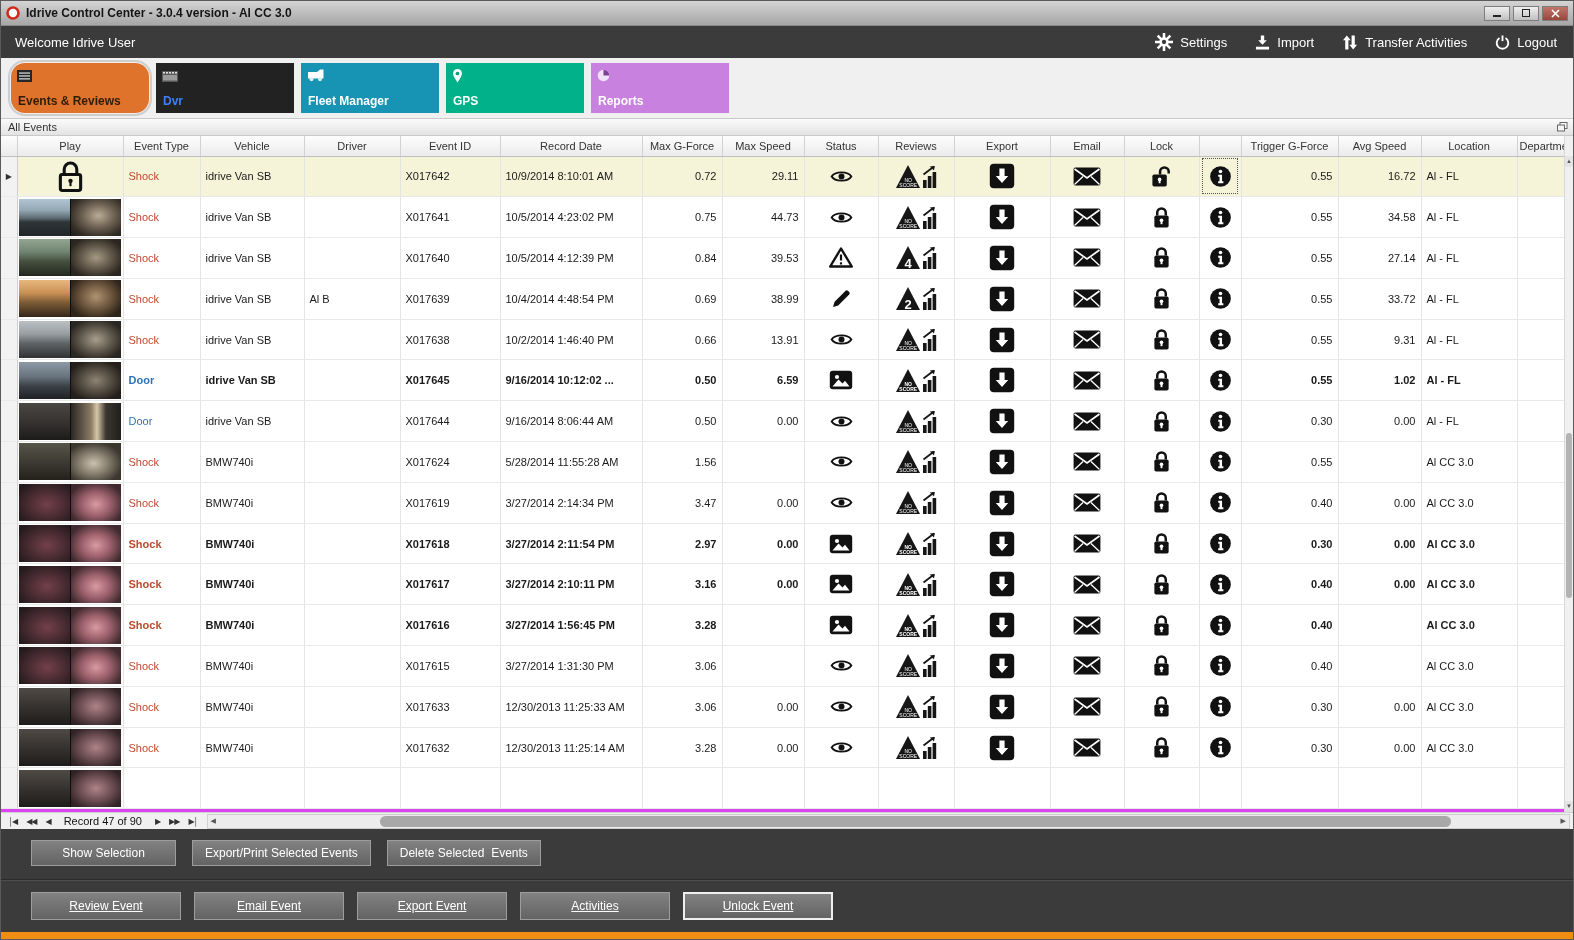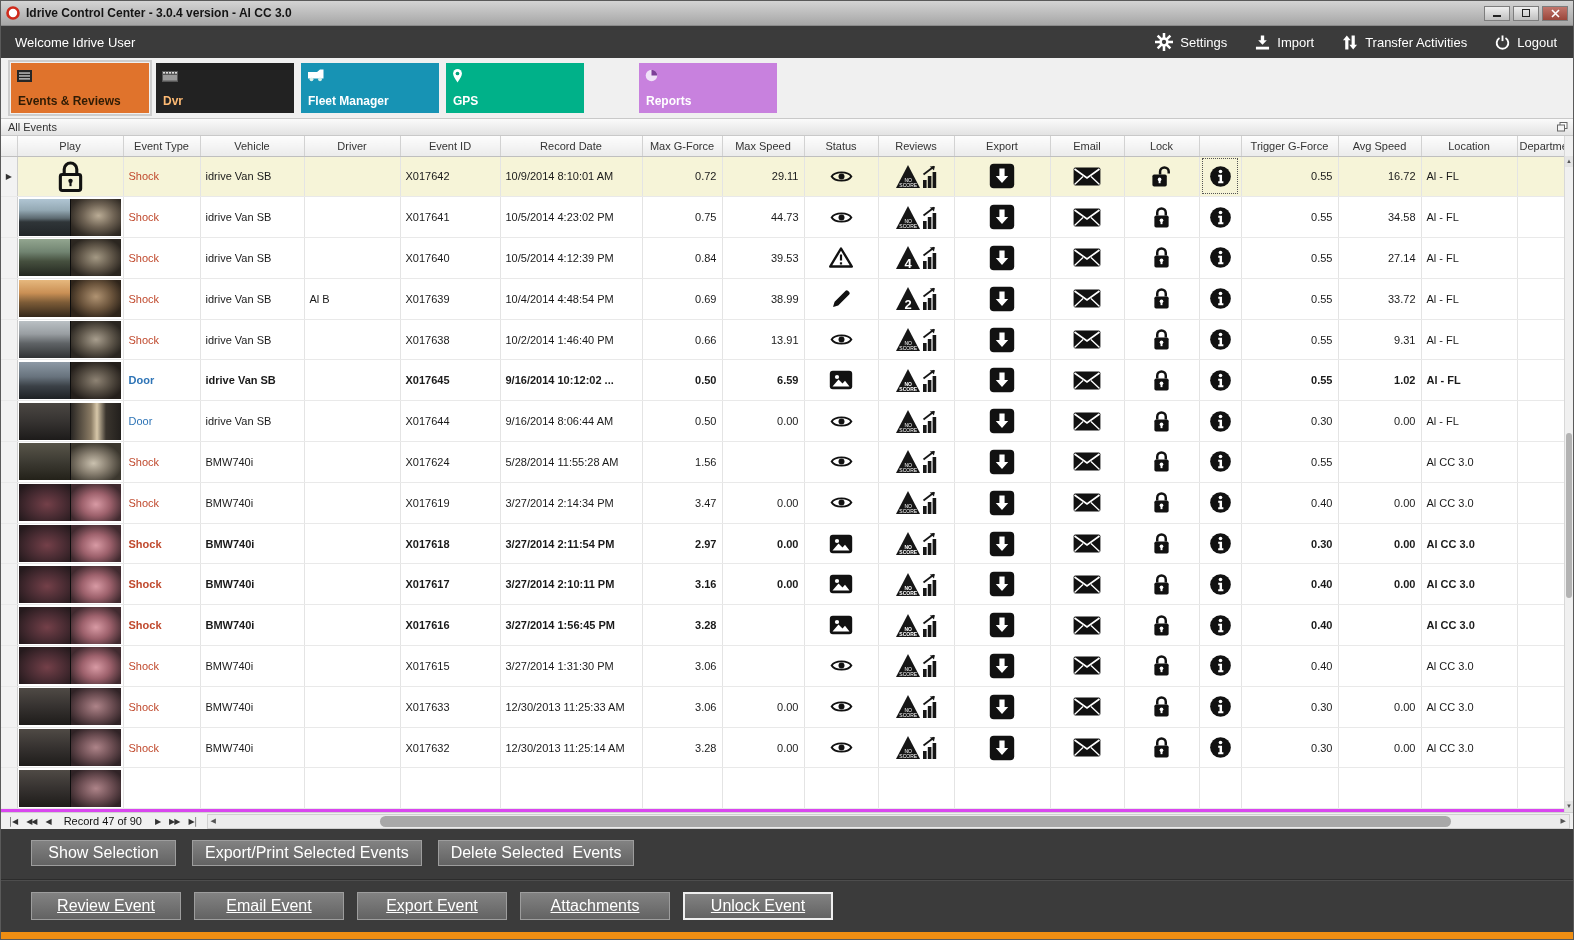--- a/index.html
+++ b/index.html
@@ -43,21 +43,21 @@
   .tb-actions { margin-left: auto; display: flex; align-items: center; gap: 28px; justify-content: space-between; }
   .tb-action { display: flex; align-items: center; gap: 7px; font-size: 13px; cursor: pointer; }
   .tb-ic { display: inline-flex; align-items: center; }
 
   
   .tiles {
     flex: 0 0 60px; height: 60px; background: #f0f0f0;
     display: flex; align-items: center; gap: 7px; padding-left: 10px;
   }
   .tile { flex: 0 0 138px; width: 138px; height: 50px; position: relative; cursor: pointer; }
-  .tile.selected { outline: 2px solid #cdcdcd; outline-offset: 1px; }
+  .tile.selected { outline: 2px solid #cdcdcd; outline-offset: 1px; border-radius: 14px; }
   .tile-ic { position: absolute; top: 5px; left: 6px; }
   .tile-label { position: absolute; left: 7px; bottom: 5px; font-size: 12px; font-weight: bold; }
   .cursor { position: absolute; top: 8px; left: 8px; }
 
   
   .page-title {
     flex: 0 0 30px; height: 30px; display: flex; align-items: center;
     padding-left: 15px; font-size: 15px; color: #1c1c1c; background: #f0f0f0;
   }
   .panel-bar {
@@ -142,21 +142,21 @@
   .htrack { flex: 1; height: 100%; position: relative; }
   .hthumb { position: absolute; left: 12%; width: 80%; top: 1px; bottom: 1px; background: #a8a8a8; border-radius: 6px; }
 
   
   .bottom-panel { flex: 0 0 103px; height: 103px; background: #3b3b3b; padding: 11px 0 0 30px; }
   .btn-row { display: flex; gap: 16px; }
   .btn {
     height: 26px; min-width: 145px;
     background: linear-gradient(#828282, #636363);
     border: 1px solid #9d9d9d; color: #fff;
-    font-size: 16px; font-family: inherit; padding: 0 12px;
+    font-size: 12px; font-family: inherit; padding: 0 12px;
     white-space: pre; cursor: pointer;
   }
   .divider { height: 2px; margin: 13px 0 0 -30px; border-top: 1px solid #2c2c2c; border-bottom: 1px solid #4d4d4d; }
   .btn-row.evt { margin-top: 11px; gap: 13px; }
   .evt-btn { height: 28px; width: 150px; min-width: 150px; text-decoration: underline; }
   .evt-btn.focused { border: 2px solid #efefef; }
 
   .bottom-bar { flex: 0 0 7px; height: 7px; background: var(--bottombar, #ef8e13); }
 </style>
 </head>
@@ -253,38 +253,38 @@
       <div class="tile" style="background: rgb(34, 34, 34);">
         <span class="tile-ic"><svg width="16" height="11" viewBox="0 0 16 11">
             <rect width="16" height="11" fill="#585858"></rect>
             <rect x="1" y="1" width="2" height="1.6" fill="#ddd"></rect>
             <rect x="4" y="1" width="2" height="1.6" fill="#ddd"></rect>
             <rect x="7" y="1" width="2" height="1.6" fill="#ddd"></rect>
             <rect x="10" y="1" width="2" height="1.6" fill="#ddd"></rect>
             <rect x="13" y="1" width="2" height="1.6" fill="#ddd"></rect>
             <rect x="1" y="4" width="14" height="5.5" fill="#9a9a9a"></rect>
           </svg></span>
-        <span class="tile-label" style="color: #fdba74;">Dvr</span>
+        <span class="tile-label" style="color: #3b82f6;">Dvr</span>
       </div>
       <div class="tile" style="background: rgb(23, 147, 180);">
         <span class="tile-ic"><svg width="18" height="13" viewBox="0 0 18 13">
             <path d="M1 9.5 V3 H10 L13 0.5 H16.5 V9.5 Z" fill="#fff"></path>
             <circle cx="4.5" cy="10.3" r="1.9" fill="#d8efe8"></circle>
             <circle cx="13" cy="10.3" r="1.9" fill="#d8efe8"></circle>
           </svg></span>
         <span class="tile-label" style="color: rgb(255, 255, 255);">Fleet Manager</span>
       </div>
       <div class="tile" style="background: rgb(0, 177, 137);">
         <span class="tile-ic"><svg width="11" height="15" viewBox="0 0 12 16">
             <path d="M6 15.5 C2.8 10.8 1.2 8.3 1.2 5.8 A4.8 4.8 0 0 1 10.8 5.8 C10.8 8.3 9.2 10.8 6 15.5 Z" fill="#fff"></path>
             <circle cx="6" cy="5.8" r="2" fill="#00a27c"></circle>
           </svg></span>
         <span class="tile-label" style="color: rgb(255, 255, 255);">GPS</span>
       </div>
-      <div class="tile" style="background: rgb(200, 129, 222); margin-left: 48px;">
+      <div class="tile" style="background: rgb(200, 129, 222);">
         <span class="tile-ic"><svg width="13" height="13" viewBox="0 0 14 14">
             <circle cx="7" cy="7" r="6.2" fill="#f0e2f8"></circle>
             <path d="M7 7 L7 0.8 A6.2 6.2 0 0 1 13.2 7 Z" fill="#7d3f98"></path>
           </svg></span>
         <span class="tile-label" style="color: rgb(255, 255, 255);">Reports</span>
       </div>
     </div>
 
 
   <div class="panel-bar">
@@ -1167,20 +1167,20 @@
     <div class="btn-row">
         <button class="btn">Show Selection</button>
         <button class="btn">Export/Print Selected Events</button>
         <button class="btn">Delete Selected  Events</button>
       </div>
     <div class="divider"></div>
     <div class="btn-row evt">
         <button class="btn evt-btn">Review Event</button>
         <button class="btn evt-btn">Email Event</button>
         <button class="btn evt-btn">Export Event</button>
-        <button class="btn evt-btn">Attachments</button>
+        <button class="btn evt-btn">Activities</button>
         <button class="btn evt-btn focused">Unlock Event</button>
       </div>
   </div>
 
   <div class="bottom-bar"></div>
 
 </div>
 
 </body></html>

